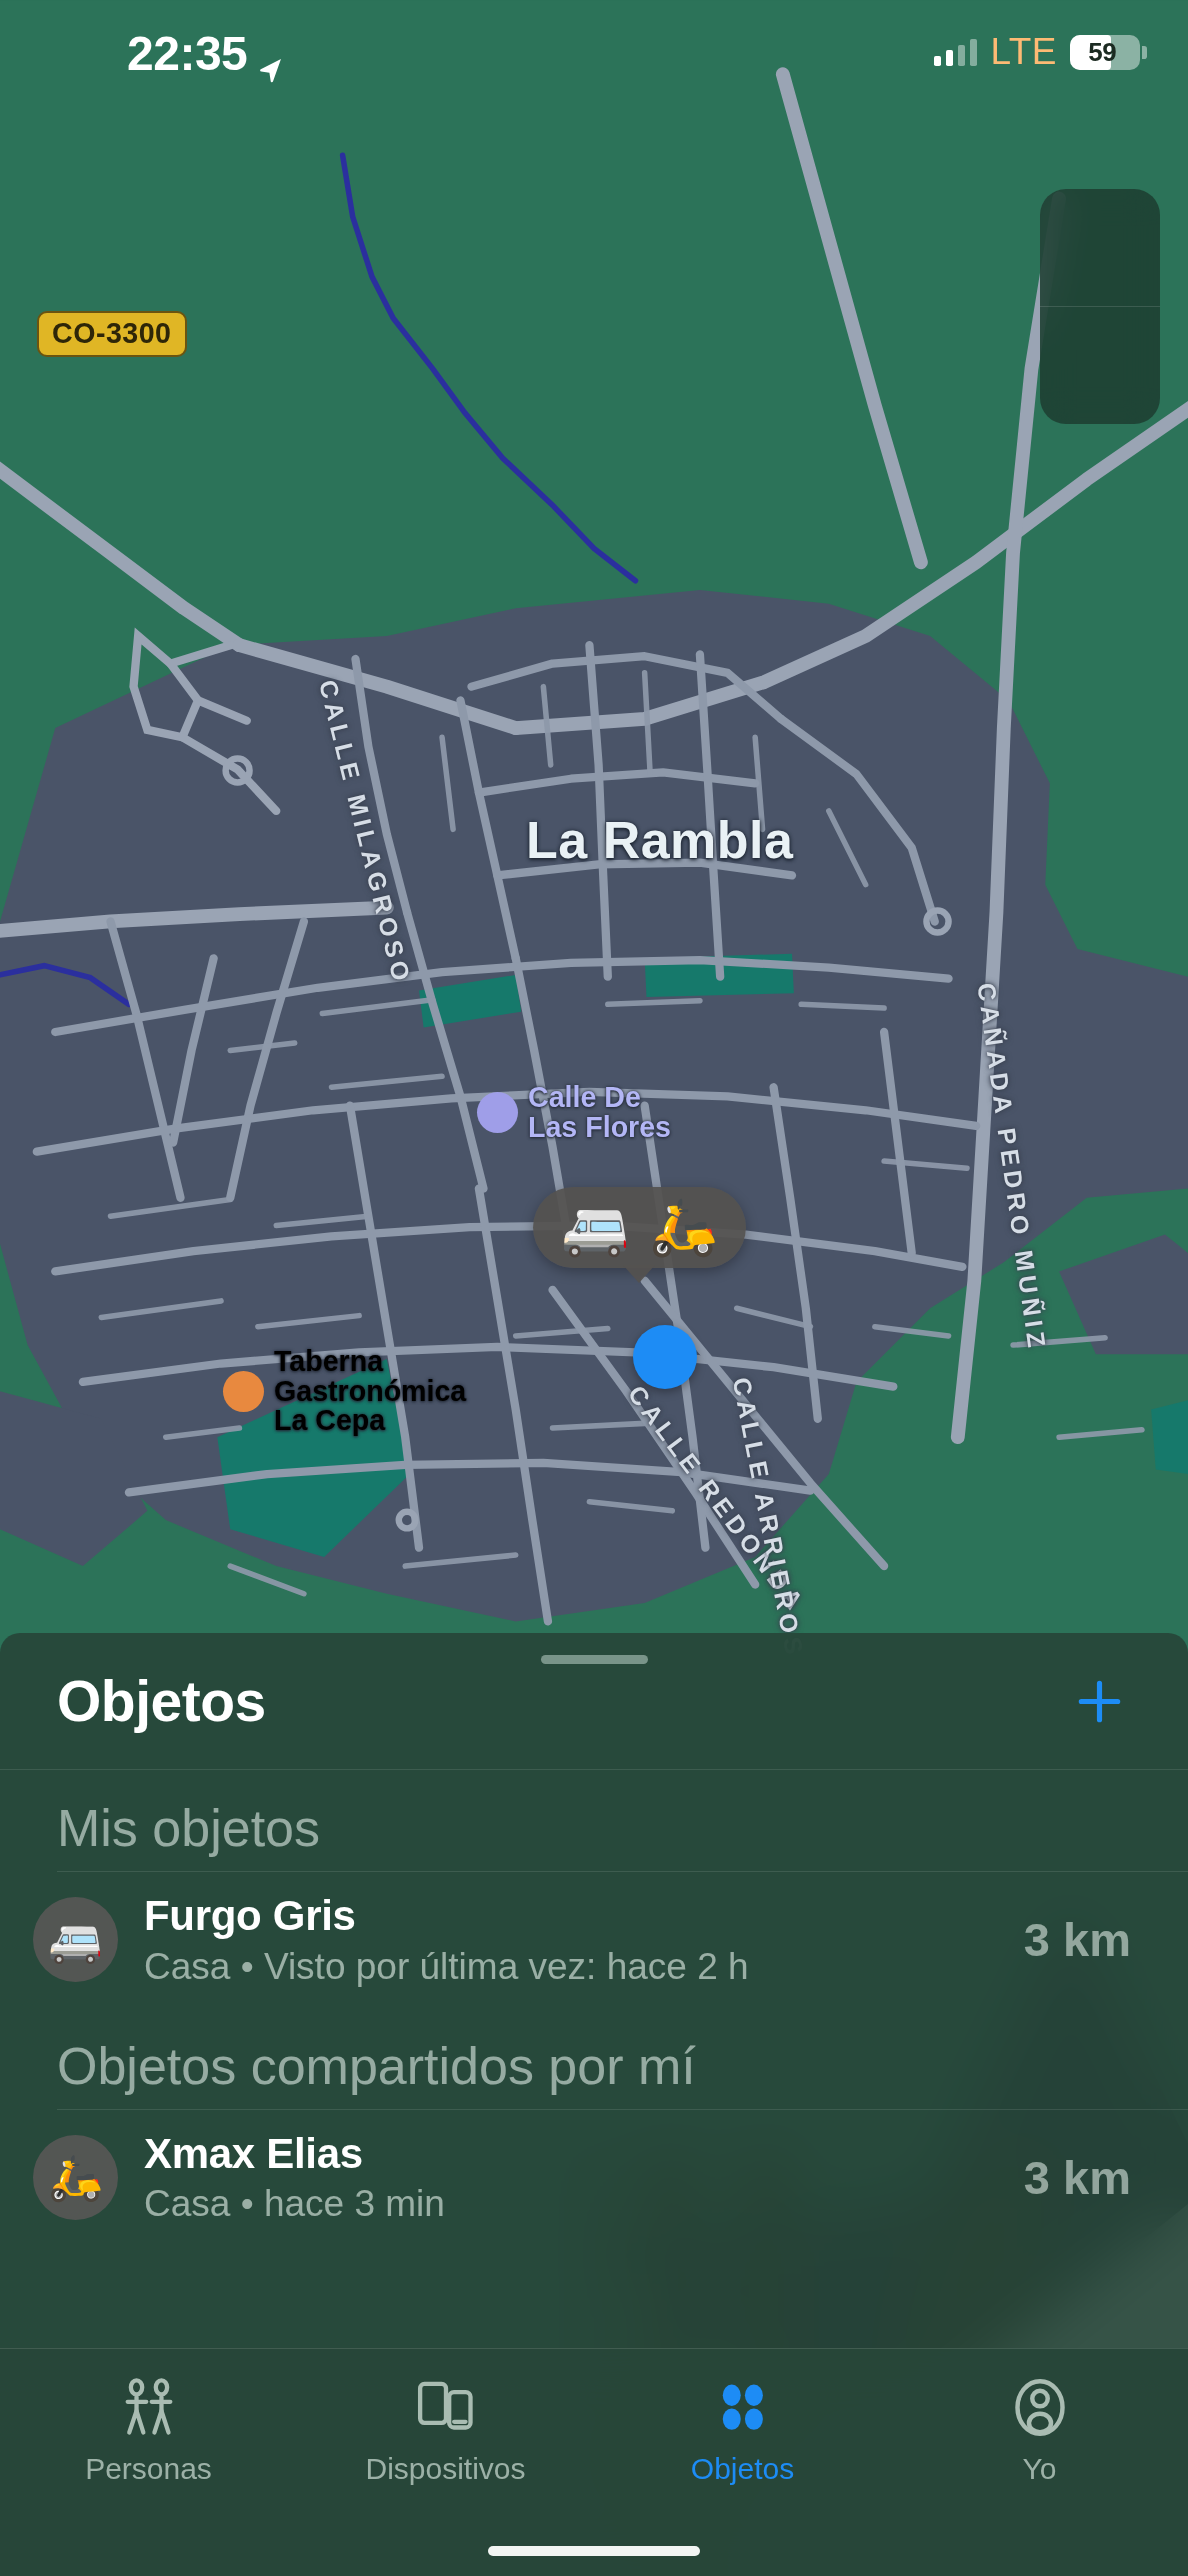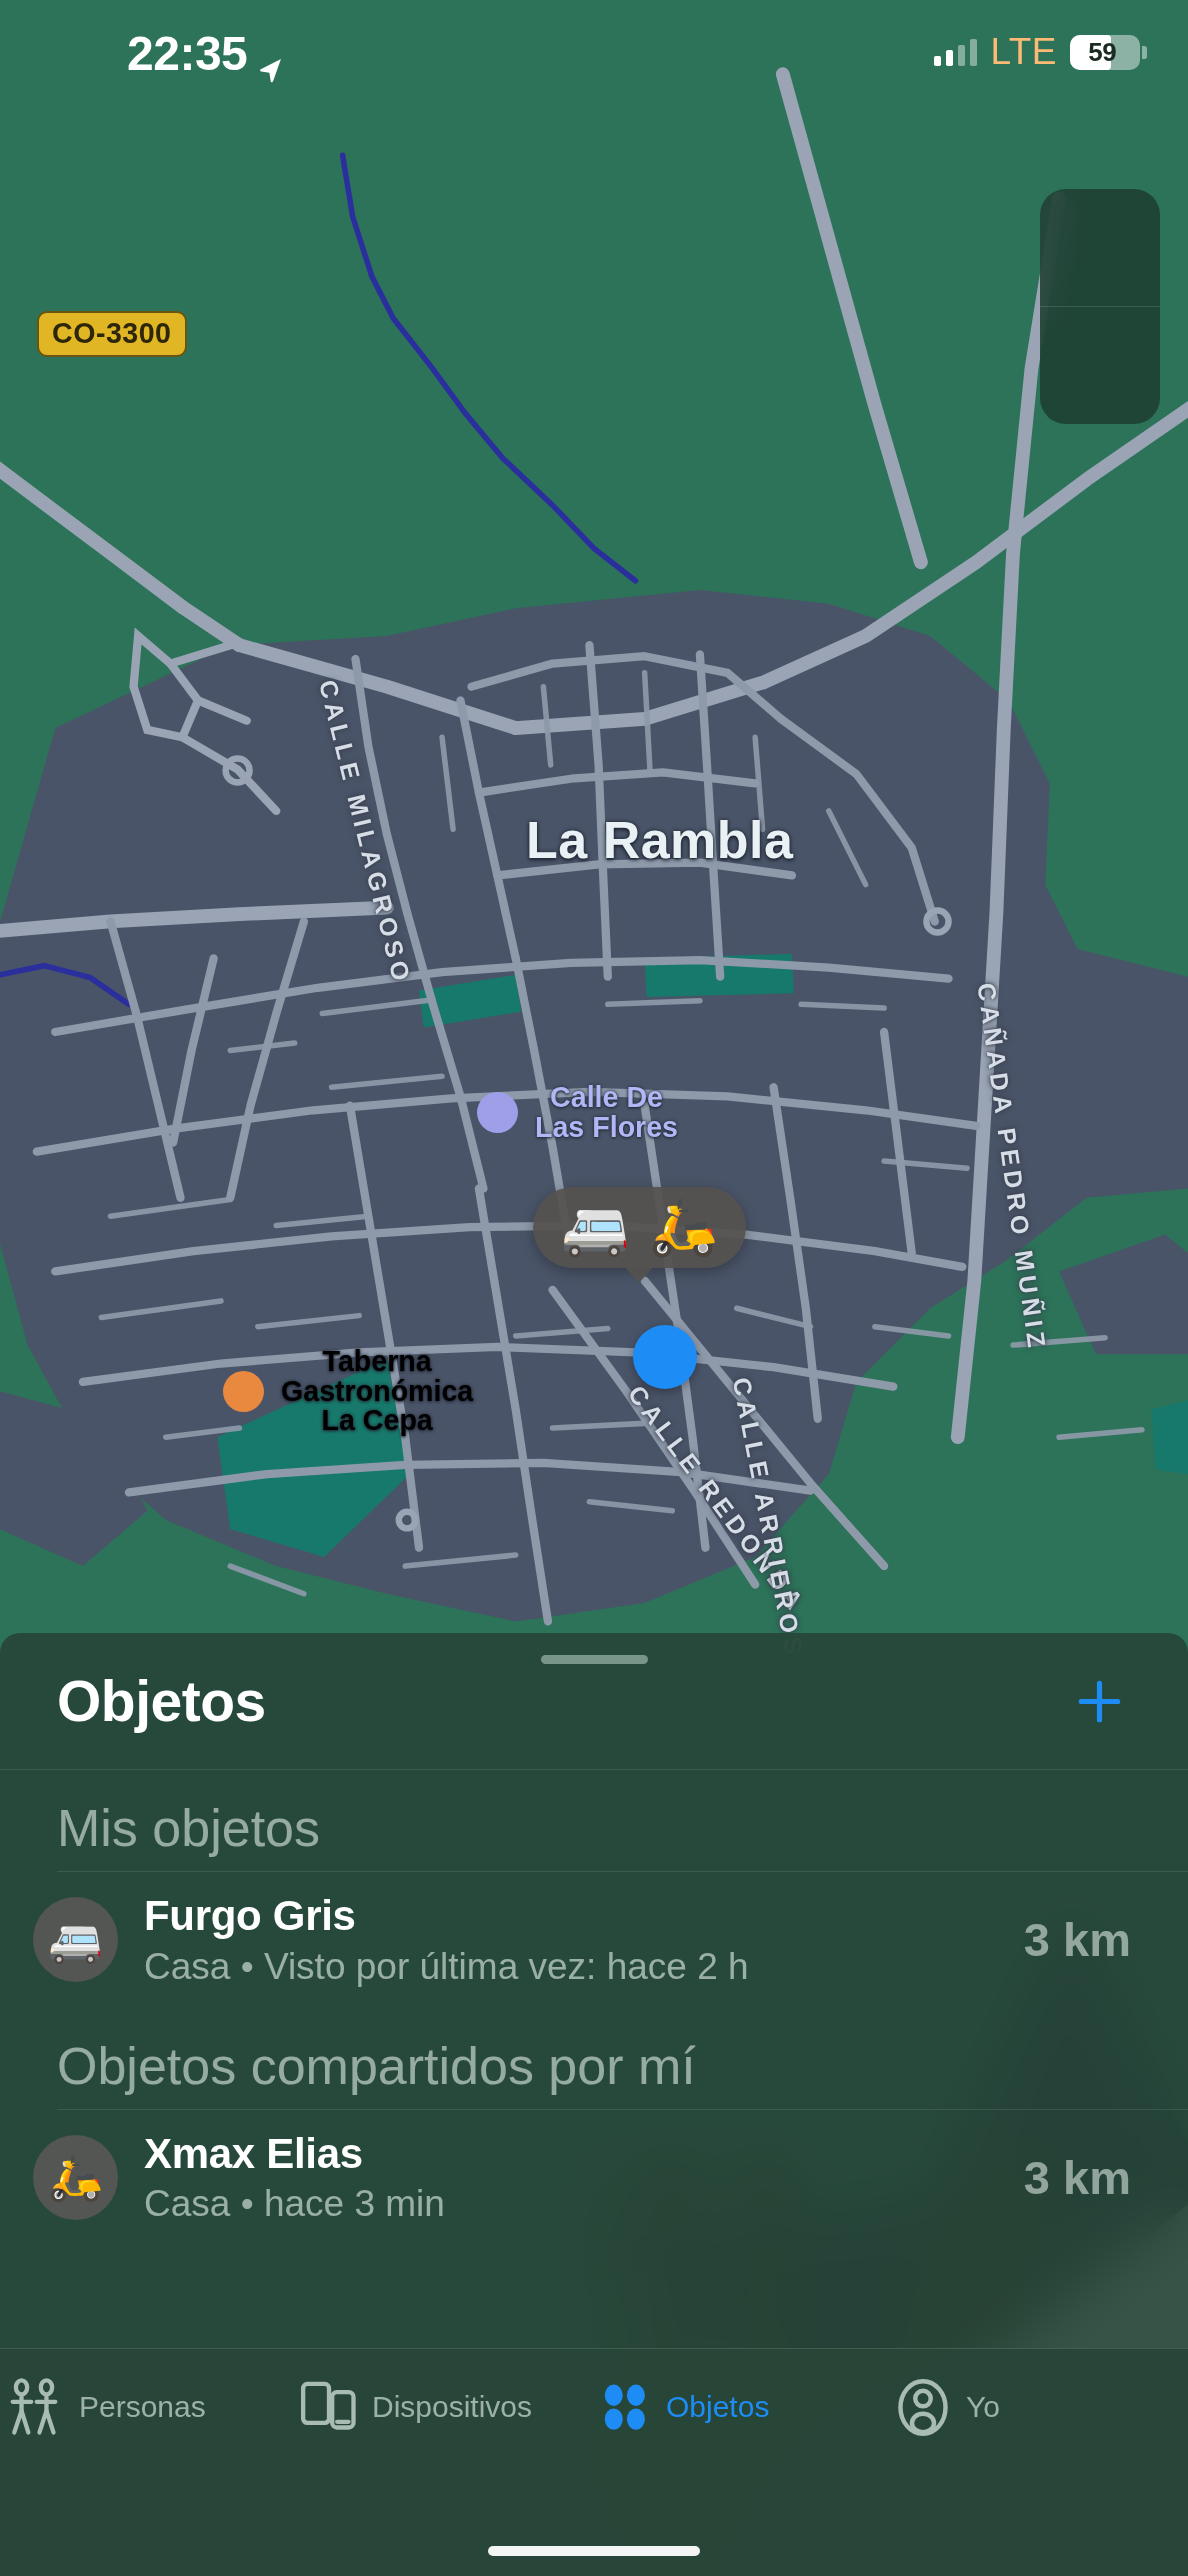--- a/index.html
+++ b/index.html
@@ -78,21 +78,21 @@
     letter-spacing:0.5px; white-space:nowrap;
   }
 
   .street-label {
     position:absolute; z-index:21; white-space:nowrap;
     font-size:25px; font-weight:600; color:#d6dde6; letter-spacing:4.6px;
     text-shadow:0 0 3.7px #39414f, 0 0 6.4px #39414f;
     transform-origin:0 0;
   }
 
-  .poi { position:absolute; z-index:24; display:flex; align-items:center; gap:17px;text-align:center; }
+  .poi { position:absolute; z-index:24; display:flex; align-items:center; gap:10px; }
   .poi-dot {
     width:41px; height:41px; border-radius:50%;
     display:flex; align-items:center; justify-content:center; flex:0 0 auto;
   }
   .poi-text { font-size:28.6px; font-weight:700; line-height:1.04; white-space:pre-line; }
 
   #poi-flores { left:477px; top:1083px; }
   #poi-flores .poi-dot { background:#9f9ee8; }
   #poi-flores .poi-text { color:#b3b6f5; text-shadow:0 0 3.7px #252c3a, 0 0.9px 2.8px #252c3a; }
 
@@ -177,21 +177,21 @@
   
   #tabbar {
     position:absolute; left:0; right:0; bottom:0; height:228px; z-index:70;
     background:rgba(39,70,57,.97);
     backdrop-filter:blur(28px);
     border-top:0.9px solid rgba(255,255,255,.12);
     display:flex; align-items:flex-start;
   }
   .tab {
     flex:1 1 0; padding-top:24px;
-    display:flex; flex-direction:row; align-items:center; gap:11px;
+    display:flex; flex-direction:column; align-items:center; gap:11px;
   }
   .tab-icon { height:68px; display:flex; align-items:center; justify-content:center; }
   .tab-label { font-size:30px; font-weight:500; color:rgba(203,219,211,.72); }
   .tab.active .tab-label { color:#1d8cf5; }
   #home-indicator {
     position:absolute; left:50%; bottom:20px; margin-left:-106px;
     width:212px; height:10px; border-radius:5.5px; background:#f2f5f3; z-index:80;
   }
 </style>
 </head>

